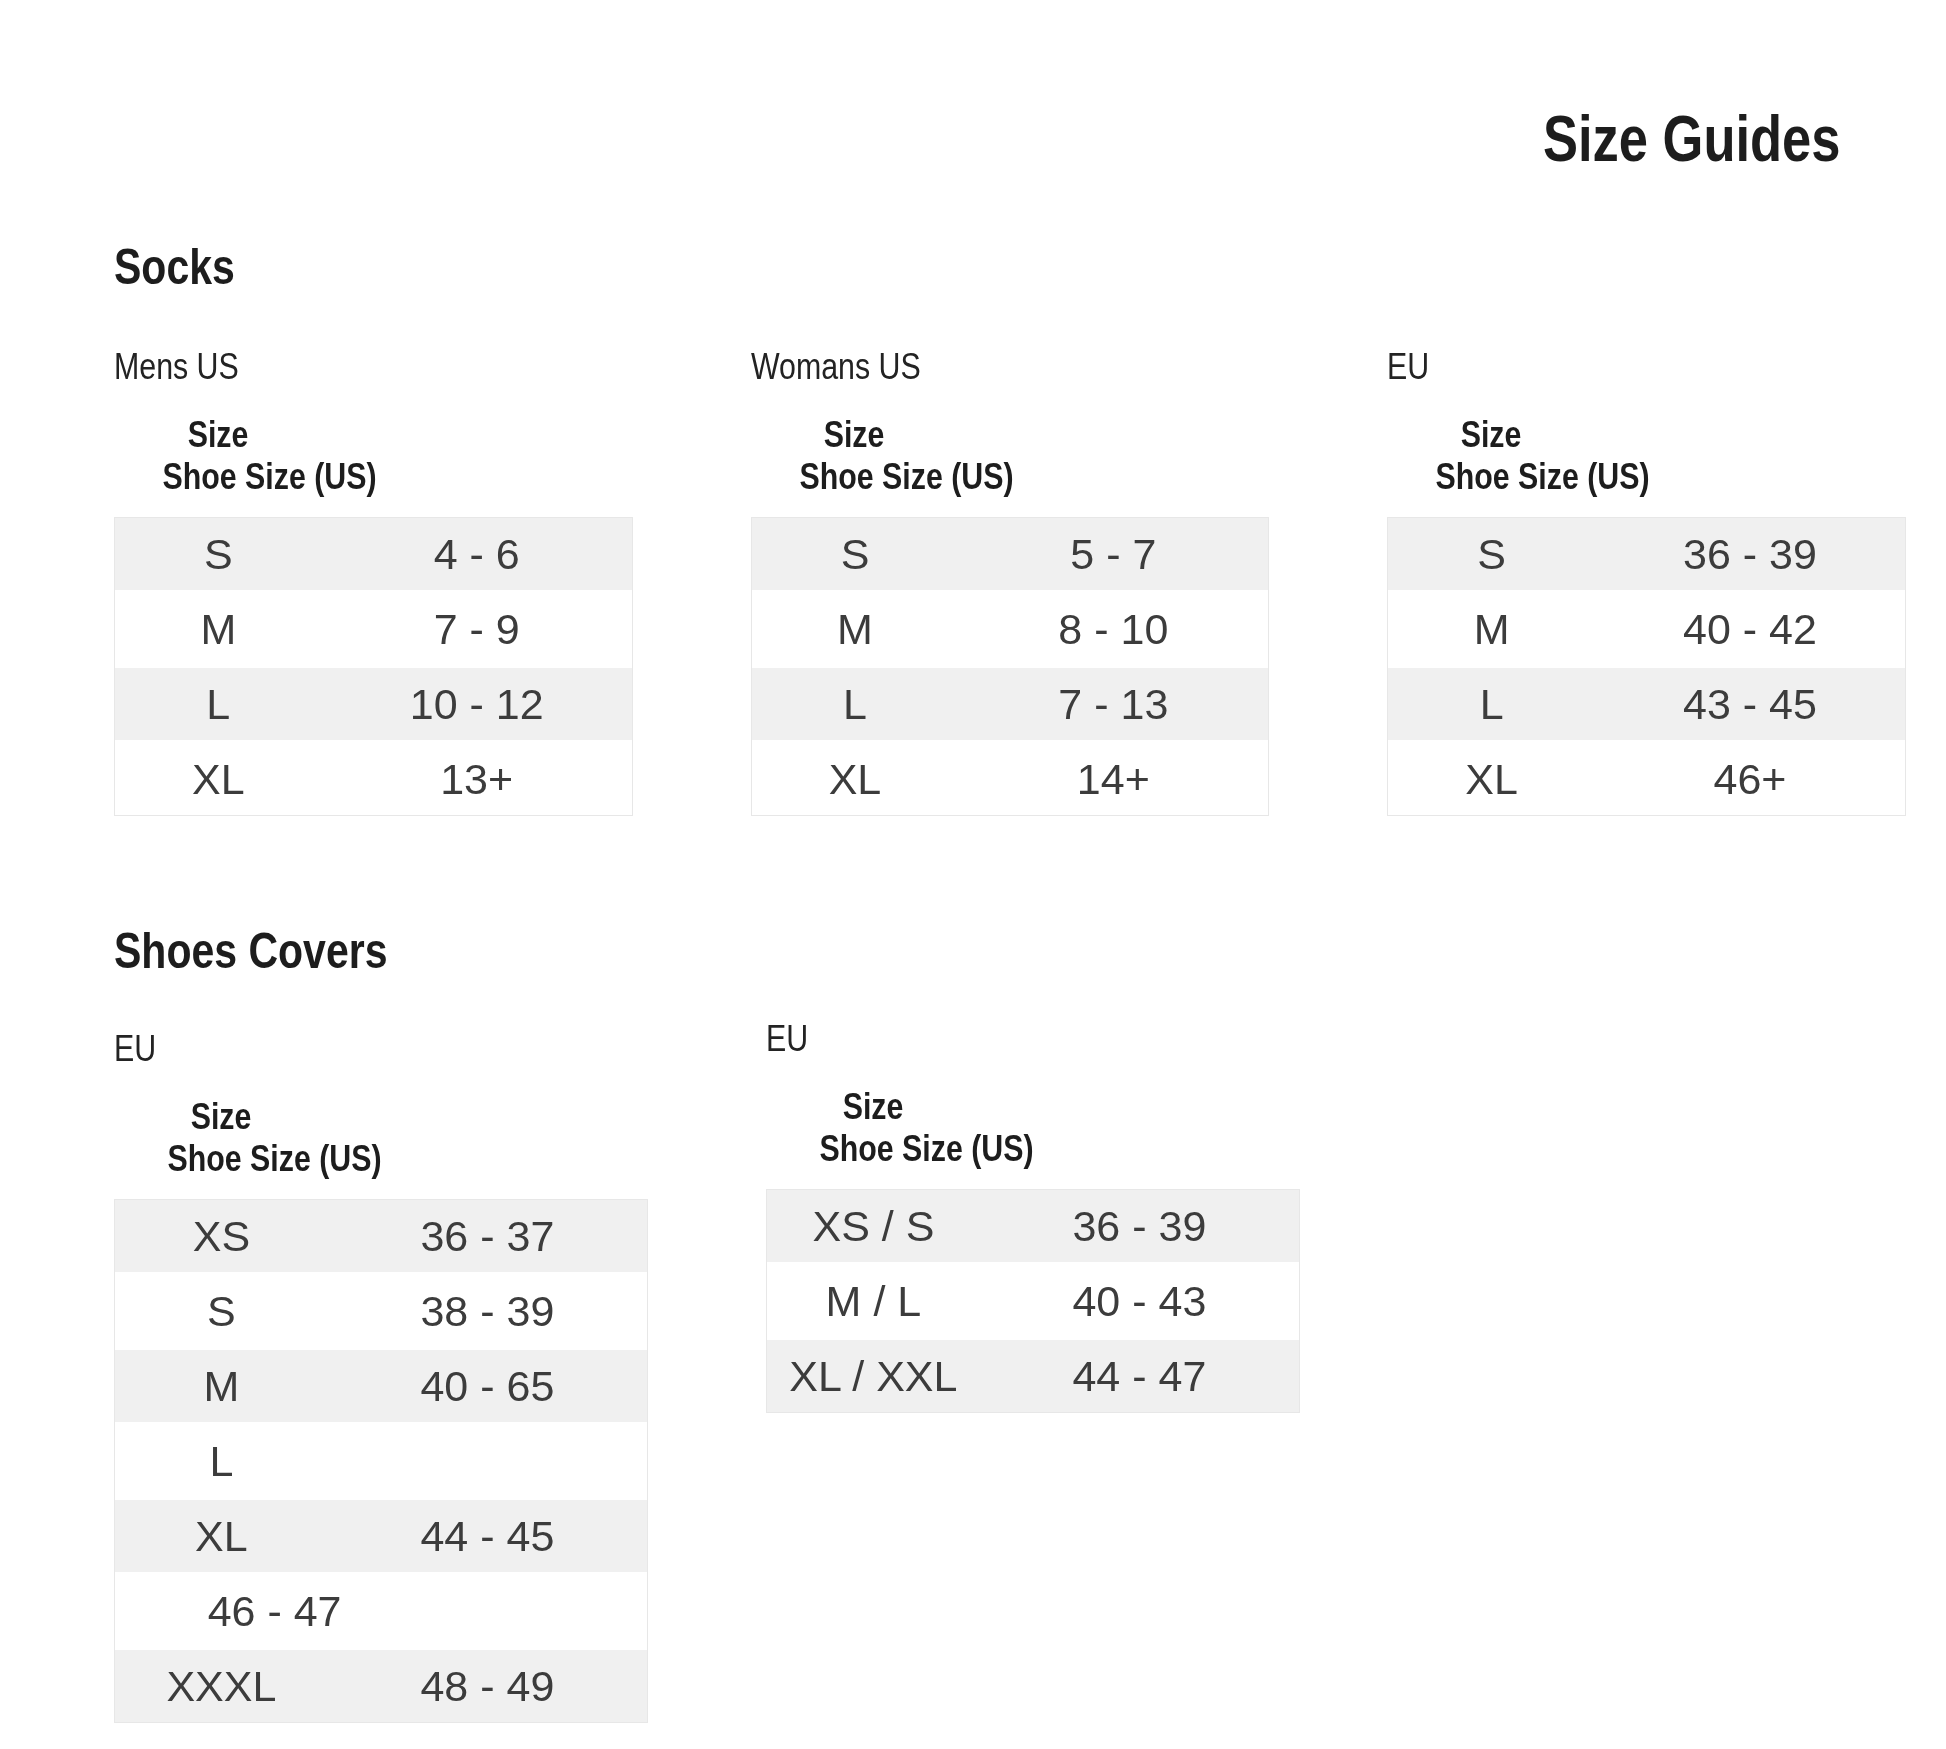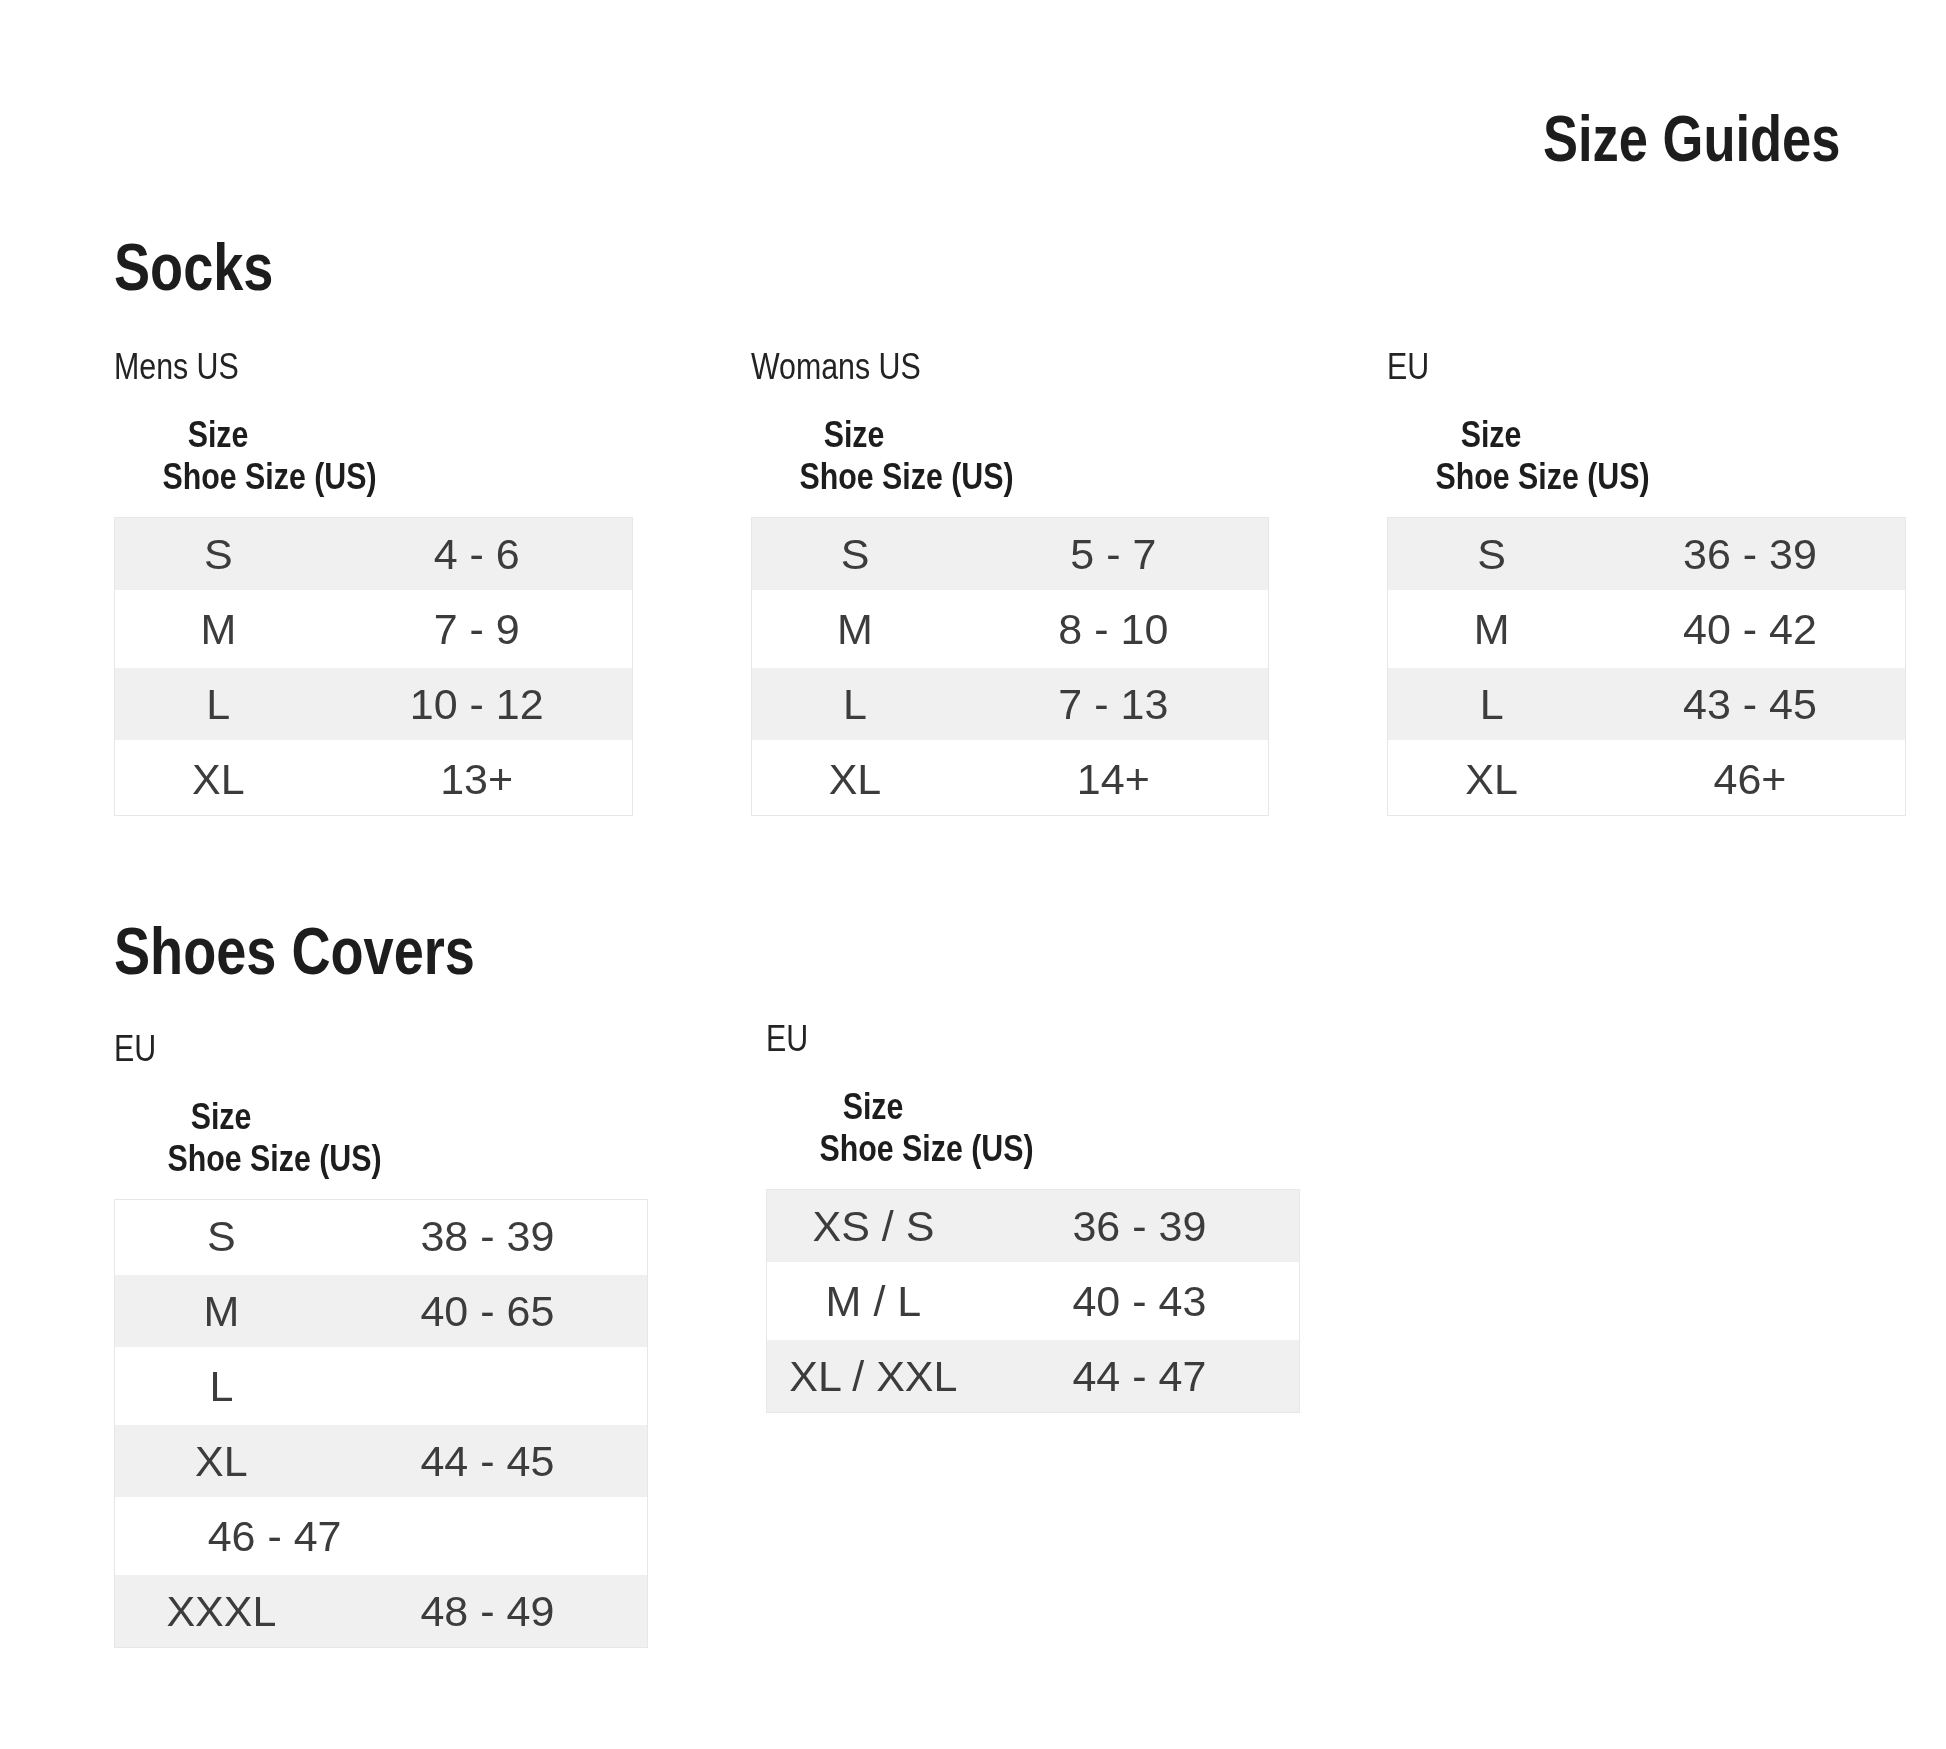--- a/index.html
+++ b/index.html
@@ -31,21 +31,21 @@
   .page-title {
     margin: 0 0 0 6px;
     font-size: 64px;
     line-height: 74px;
     font-weight: 700;
     color: #1d1d1d;
     text-align: right;
   }
   .section-heading {
     margin: 0;
-    font-size: 66px;
+    font-size: 50px;
     line-height: 62px;
     font-weight: 700;
     color: #1d1d1d;
   }
   .section-socks .section-heading   { margin-top: 60px; }
   .section-covers .section-heading  { margin-top: 104px; }
 
   .tables-row {
     display: flex;
     align-items: flex-start;
@@ -194,20 +194,24 @@
   <div class="section section-covers">
     <h2 class="section-heading"><span class="cond">Shoes Covers</span></h2>
     <div class="tables-row">
         <div class="size-table">
     <div class="tbl-label"><span class="cond">EU</span></div>
     <div class="tbl-head">
       <div class="th c1"><span class="cond">Size</span></div>
       <div class="th c2"><span class="cond">Shoe Size (US)</span></div>
     </div>
     <div class="tbl-body">
+            <div class="row alt">
+    <div class="cell c1">XS</div>
+    <div class="cell c2">36 - 37</div>
+  </div>
             <div class="row">
     <div class="cell c1">S</div>
     <div class="cell c2">38 - 39</div>
   </div>
             <div class="row alt">
     <div class="cell c1">M</div>
     <div class="cell c2">40 - 65</div>
   </div>
             <div class="row">
     <div class="cell c1">L</div>

